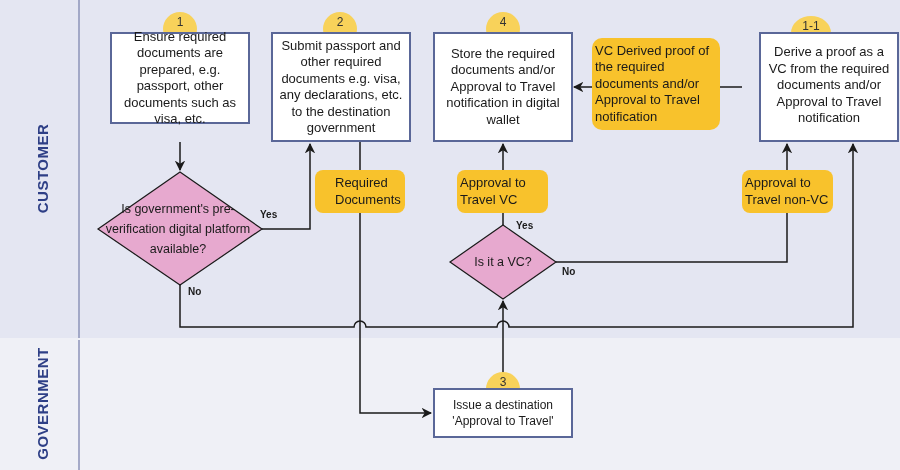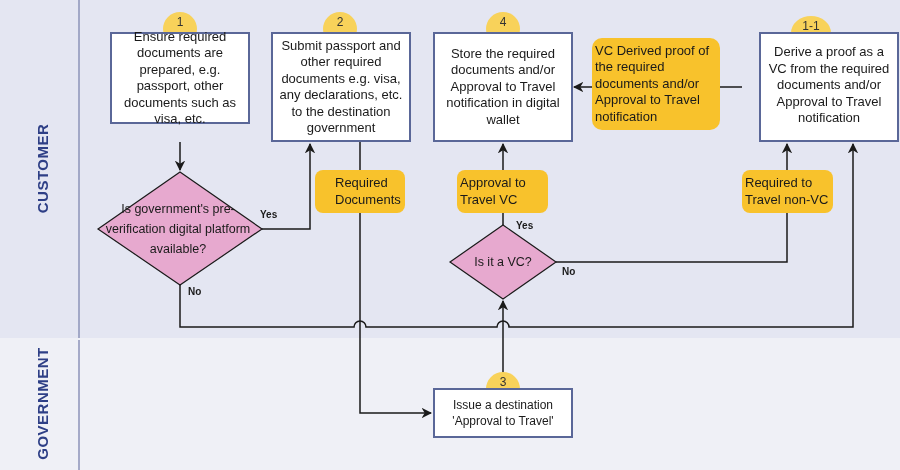--- a/index.html
+++ b/index.html
@@ -80,21 +80,21 @@
 <div class="tag" style="left:592px; top:38px; width:128px; height:92px; border-radius:10px;">
   <span>VC Derived proof of the required documents and/or Approval to Travel notification</span>
 </div>
 <div class="tag" style="left:315px; top:170px; width:90px; height:43px;padding-left:20px;">
   <span>Required Documents</span>
 </div>
 <div class="tag" style="left:457px; top:170px; width:91px; height:43px;">
   <span>Approval to Travel VC</span>
 </div>
 <div class="tag" style="left:742px; top:170px; width:91px; height:43px;">
-  <span>Required to Travel non-VC</span>
+  <span>Approval to Travel non-VC</span>
 </div>
 
 <div class="dtext" style="left:98px; top:177px; width:164px; height:104px; font-size:12.5px; line-height:20px;">
   <span style="padding:0 8px 0 4px">Is government's pre-verification digital platform available?</span>
 </div>
 <div class="dtext" style="left:450px; top:245px; width:106px; height:34px; font-size:12.5px;">
   <span>Is it a VC?</span>
 </div>
 
 <div class="edge-label" style="left:260px; top:209px;">Yes</div>

